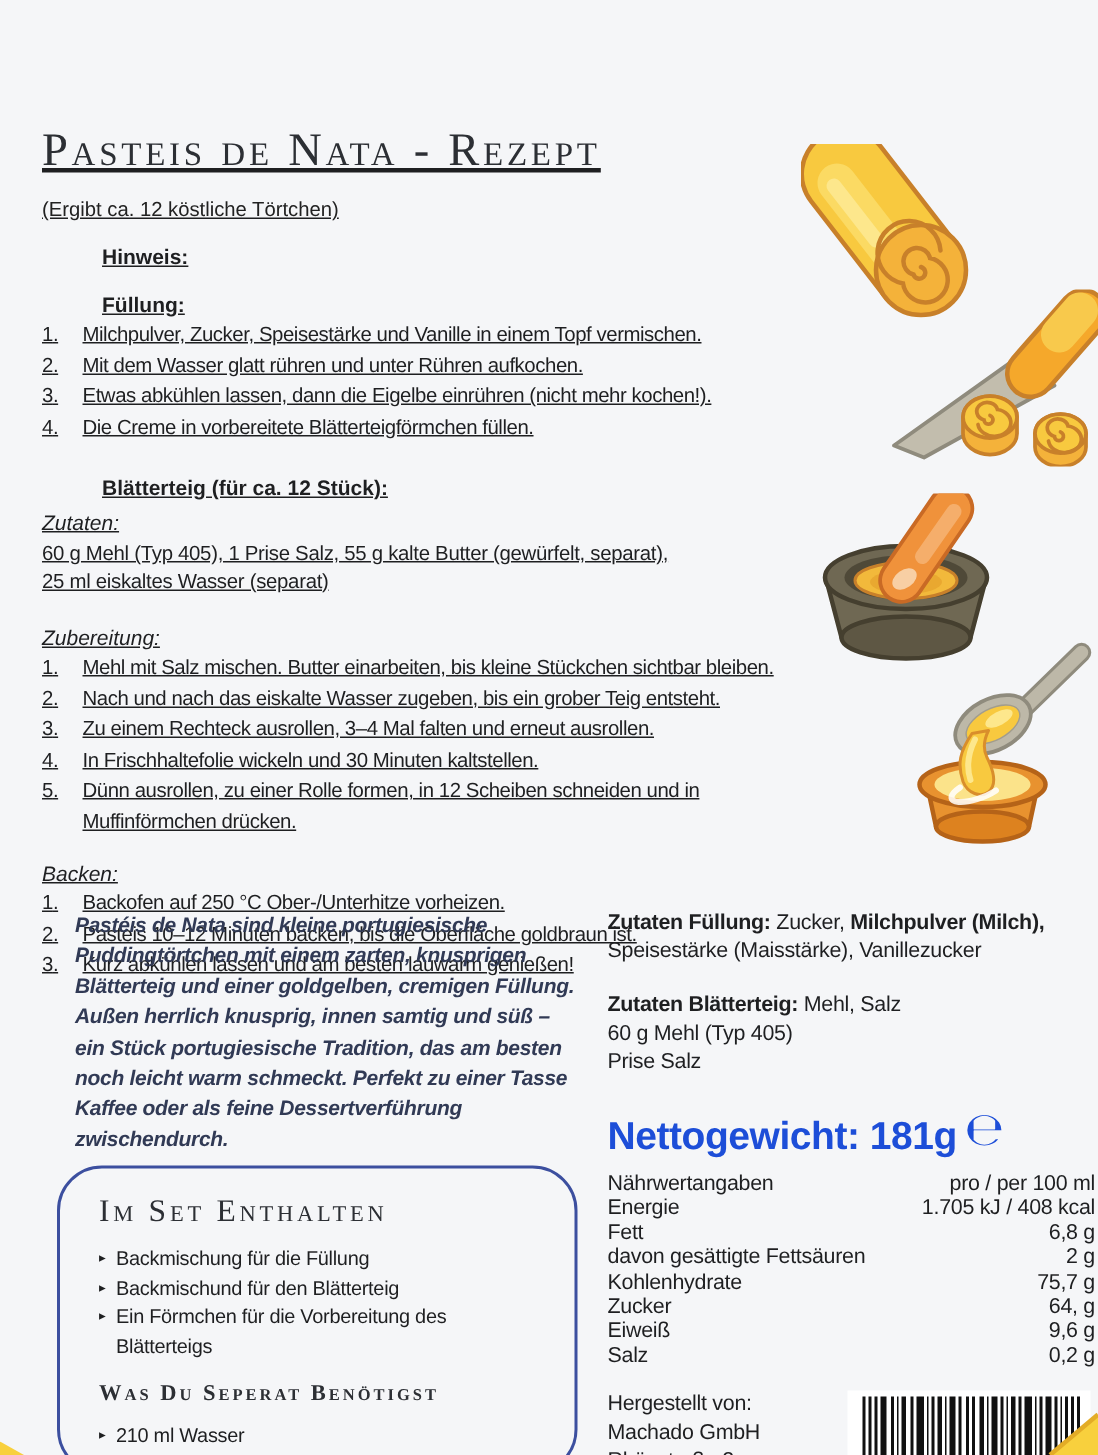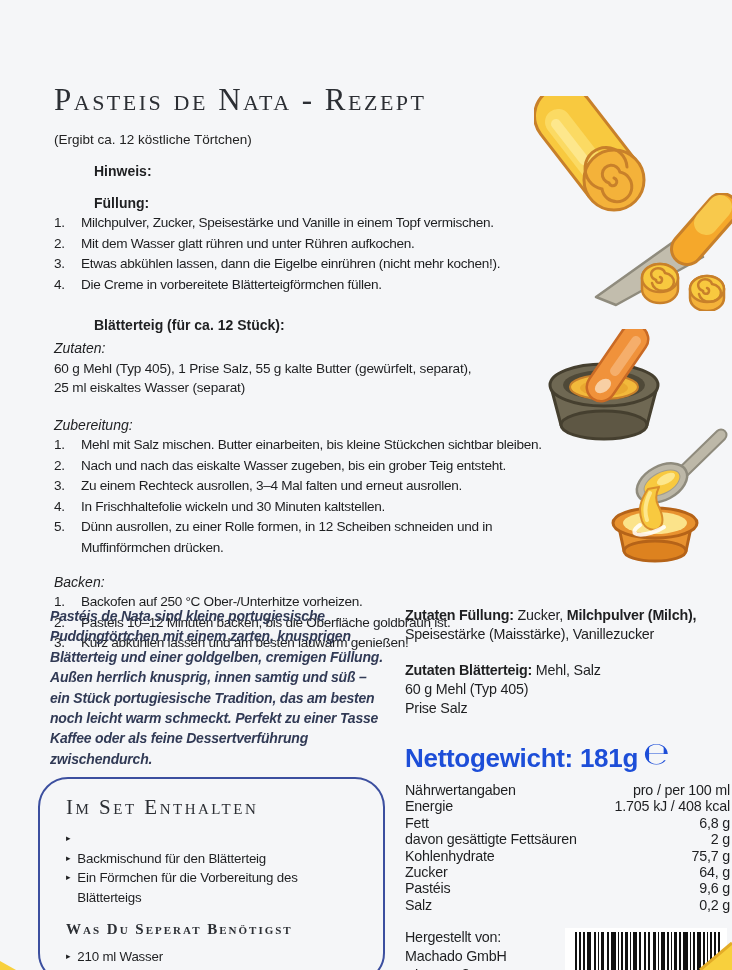--- a/index.html
+++ b/index.html
@@ -3,21 +3,21 @@
 <meta charset="utf-8">
 <style>
   * { margin:0; padding:0; box-sizing:border-box; }
   html,body { background:#e9eaec; }
   .page {
     position:relative; width:732px; height:970px;
     background:#f5f6f8; overflow:hidden;
     font-family:"Liberation Sans", sans-serif; color:#1e1f21;
   }
   
-  .recipe-col { position:absolute; left:54px; top:82px; width:502px; }
+  .recipe-col { position:absolute; left:28px; top:82px; width:502px;text-decoration:underline; }
   .page-title {
     font-family:"Liberation Serif", serif; font-variant:small-caps;
     font-weight:400; font-size:31px; letter-spacing:2.5px; color:#2c2f34;
     white-space:nowrap;
   }
   .subtitle { font-size:13.5px; margin-top:14px; color:#222; }
   .sec-head { font-size:14px; font-weight:700; margin-top:16px;padding-left:40px; }
   .sec-head-it { font-size:14px; font-style:italic; font-weight:500; margin-top:16px; }
   .body-line { font-size:13.6px; line-height:18.5px; letter-spacing:-0.2px; }
   .steps { list-style:none; counter-reset:step; margin-top:2px; }
@@ -188,20 +188,21 @@
     <path d="M44,98 a18,6 -20 0,0 24,2" fill="none" stroke="#ffffff" stroke-width="4" stroke-linecap="round" opacity="0.85"></path>
   </svg>
 
   <div class="bottom-left">
     <p class="description">Pastéis de Nata sind kleine portugiesische Puddingtörtchen mit einem zarten, knusprigen Blätterteig und einer goldgelben, cremigen Füllung. Außen herrlich knusprig, innen samtig und süß – ein Stück portugiesische Tradition, das am besten noch leicht warm schmeckt. Perfekt zu einer Tasse Kaffee oder als feine Dessertverführung zwischendurch.</p>
 
     <div class="set-box">
       <h2 class="box-title">Im Set Enthalten</h2>
       <div class="brow">
         <span class="tri">▸</span>
+        <span>Backmischung für die Füllung</span>
       </div>
       <div class="brow">
         <span class="tri">▸</span>
         <span>Backmischund für den Blätterteig</span>
       </div>
       <div class="brow">
         <span class="tri">▸</span>
         <span>Ein Förmchen für die Vorbereitung des Blätterteigs</span>
       </div>
 
@@ -251,21 +252,21 @@
         </div>
       <div class="nrow">
           <span class="nlabel">Kohlenhydrate</span>
           <span class="nvalue">75,7 g</span>
         </div>
       <div class="nrow">
           <span class="nlabel">Zucker</span>
           <span class="nvalue">64, g</span>
         </div>
       <div class="nrow">
-          <span class="nlabel">Pastéis</span>
+          <span class="nlabel">Eiweiß</span>
           <span class="nvalue">9,6 g</span>
         </div>
       <div class="nrow">
           <span class="nlabel">Salz</span>
           <span class="nvalue">0,2 g</span>
         </div>
     </div>
 
     <div class="bottom-row">
       <div class="manufacturer">

